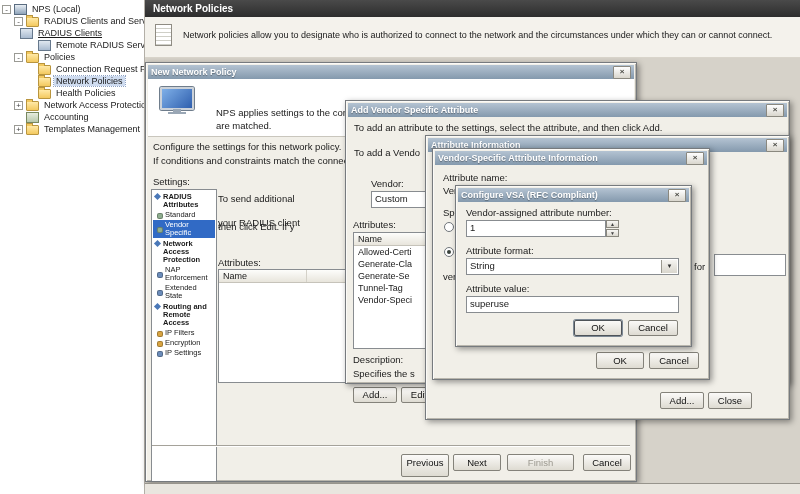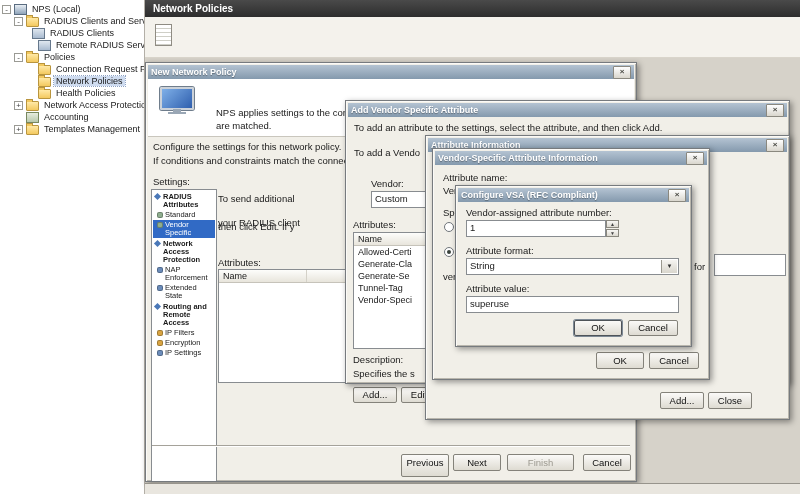--- a/index.html
+++ b/index.html
@@ -36,21 +36,21 @@
   .field{position:absolute;background:#fff;border:1px solid #888c90;font-size:9.5px;padding:1px 3px;box-sizing:border-box;overflow:hidden;white-space:nowrap}
   .combo-arrow{position:absolute;top:1px;right:1px;bottom:1px;width:15px;background:linear-gradient(#f5f4f1,#d9d6cd);border-left:1px solid #9a988f;font-size:6px;text-align:center;line-height:13px;color:#333}
   .listbox{position:absolute;background:#fff;border:1px solid #888c90;box-sizing:border-box;overflow:hidden}
   .list-header{height:13px;background:linear-gradient(#fdfdfb,#e8e5dc);border-bottom:1px solid #c6c3ba;font-size:9px;box-sizing:border-box}
   .hcell{display:inline-block;width:88px;height:100%;border-right:1px solid #d4d1c8;padding:1px 4px;box-sizing:border-box}
   .vrow{height:12px;font-size:9px;padding:0 4px;line-height:12px;white-space:nowrap}
 
   .settings-list{position:absolute;background:#fff;border:1px solid #888c90;box-sizing:border-box;overflow:hidden;padding:1px}
   .shead{font-size:7.5px;font-weight:bold;display:flex;gap:2px;padding:2px 1px 1px;line-height:8px;align-items:flex-start}
   .diamond{flex:none;width:5px;height:5px;background:#4a78b8;transform:rotate(45deg);margin:1px 1px 0 1px}
-  .sitem{font-size:7.5px;display:flex;gap:2px;padding:1px 1px 1px 4px;line-height:8px;align-items:flex-start}
+  .sitem{font-size:7.5px;display:flex;gap:2px;padding:1px 1px 1px 4px;line-height:8px;align-items:center}
   .sitem .dot{flex:none;width:6px;height:6px;border-radius:2px;margin-top:1px;border:1px solid rgba(0,0,0,.25);box-sizing:border-box}
   .sitem.sel{background:#316ac5;color:#fff}
 
   .radio{position:absolute;width:10px;height:10px;border:1px solid #70757a;border-radius:50%;background:#fff;box-sizing:border-box}
   .radio.on::after{content:"";position:absolute;left:2px;top:2px;width:4px;height:4px;border-radius:50%;background:#39423c}
 
   .spinner{position:absolute;width:13px;height:17px}
   .spin{height:8px;background:linear-gradient(#f8f7f4,#dcd9d0);border:1px solid #8a887f;font-size:5px;line-height:6px;text-align:center;color:#444;box-sizing:border-box}
   .spin + .spin{margin-top:1px;height:8px}
 
@@ -72,21 +72,21 @@
       <div class="tree-row" style="padding-left: 2px;">
         <span class="expander">-</span>
         <span class="ticon server"></span>
         <span class="tlabel">NPS (Local)</span>
       </div>
       <div class="tree-row" style="padding-left: 14px;">
         <span class="expander">-</span>
         <span class="ticon folder"></span>
         <span class="tlabel">RADIUS Clients and Servers</span>
       </div>
-      <div class="tree-row" style="padding-left: 20px;">
+      <div class="tree-row" style="padding-left: 8px; text-decoration: underline;">
         <span class="expander" style="visibility: hidden;">-</span>
         <span class="ticon clients"></span>
         <span class="tlabel">RADIUS Clients</span>
       </div>
       <div class="tree-row" style="padding-left: 26px;">
         <span class="expander" style="visibility: hidden;">-</span>
         <span class="ticon clients"></span>
         <span class="tlabel">Remote RADIUS Server G</span>
       </div>
       <div class="tree-row" style="padding-left: 14px;">
@@ -124,20 +124,21 @@
         <span class="ticon folder"></span>
         <span class="tlabel">Templates Management</span>
       </div>
     </div>
 
   <div class="main-header">
     <span>Network Policies</span>
   </div>
   <div class="info-strip">
     <div class="doc-icon"></div>
+    <span class="info-text">Network policies allow you to designate who is authorized to connect to the network and the circumstances under which they can or cannot connect.</span>
   </div>
 
   <div class="dlg" style="left:145px;top:62px;width:492px;height:420px">
     <div class="titlebar">
       <span>New Network Policy</span>
       <span class="xbtn">×</span>
     </div>
     <div class="banner"></div>
     <div class="monitor" style="left:14px;top:24px">
       <div class="mscreen"></div>

